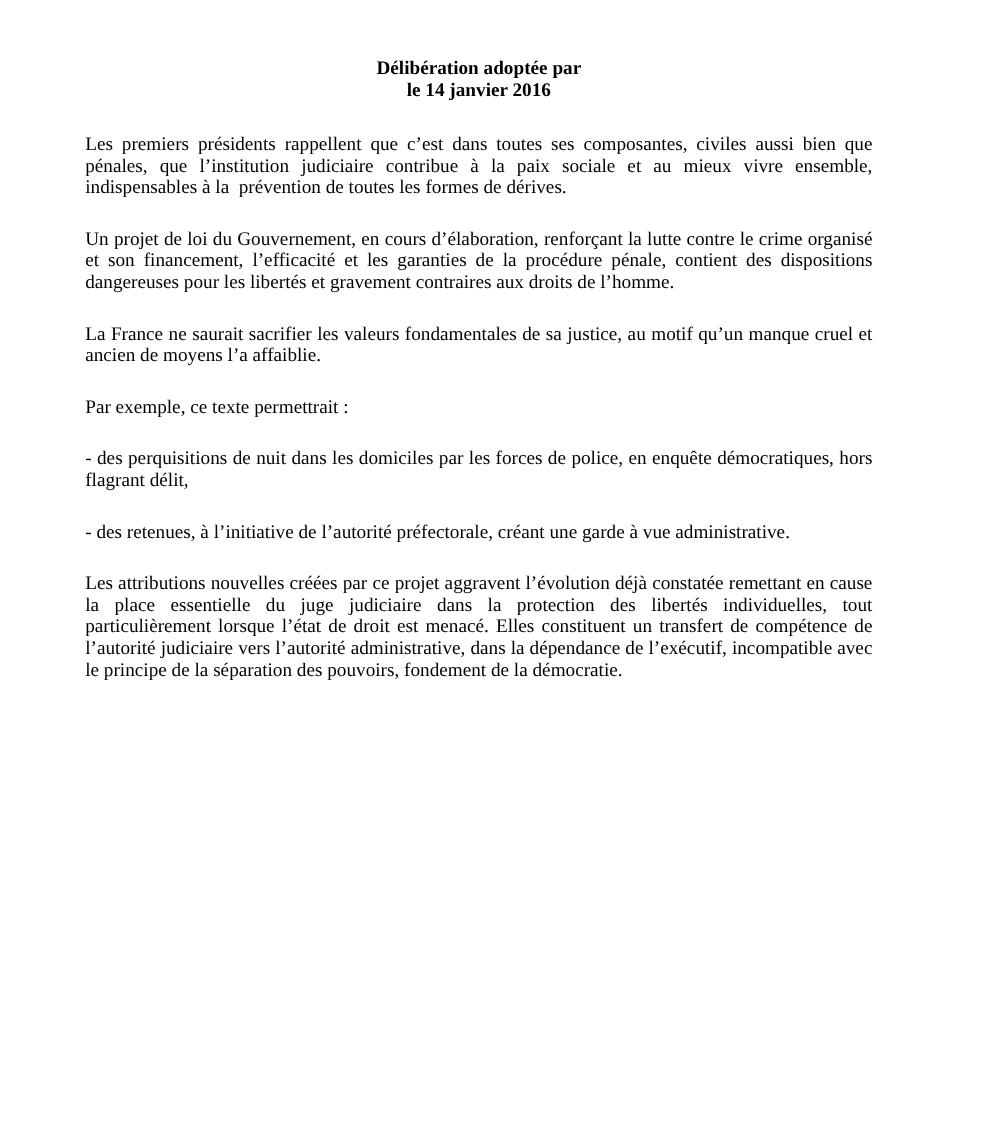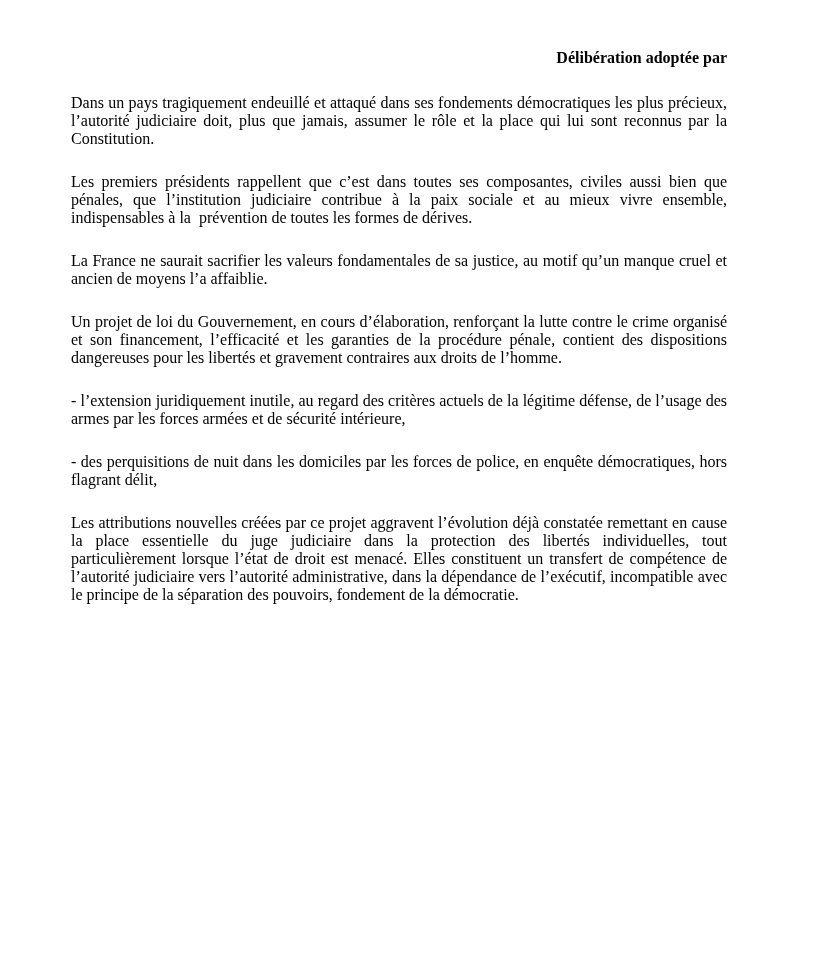--- a/index.html
+++ b/index.html
@@ -19,21 +19,21 @@
     box-sizing: border-box;
     width: 100%;
     height: 100%;
     padding: 49px 92px 0 71px;
     font-family: "Liberation Serif", "DejaVu Serif", serif;
     font-size: 16px;
     line-height: 18px;
   }
   .doc-title {
     font-weight: 700;
-    text-align: right;
+    text-align: center;
     margin: 0 0 27px 0;
   }
   .doc-title div {
     white-space: nowrap;
   }
   .para {
     margin: 0 0 25px 0;
     text-align: justify;
   }
   .para.last {
@@ -41,24 +41,25 @@
   }
 </style>
 </head>
 <body>
 
 <div class="page">
   <div class="content">
 
     <div class="doc-title">
       <div>Délibération adoptée par</div>
+      <div>le 14 janvier 2016</div>
     </div>
 
-    <p class="para">Dans un pays tragiquement endeuillé et attaqué dans ses fondements démocratiques les plus précieux, l’autorité judiciaire doit, plus que jamais, assumer le rôle et la place qui lui sont reconnus par la Constitution.</p>
     <p class="para">Les premiers présidents rappellent que c’est dans toutes ses composantes, civiles aussi bien que pénales, que l’institution judiciaire contribue à la paix sociale et au mieux vivre ensemble, indispensables à la&nbsp; prévention de toutes les formes de dérives.</p>
+    <p class="para">Un projet de loi du Gouvernement, en cours d’élaboration, renforçant la lutte contre le crime organisé et son financement, l’efficacité et les garanties de la procédure pénale, contient des dispositions dangereuses pour les libertés et gravement contraires aux droits de l’homme.</p>
     <p class="para">La France ne saurait sacrifier les valeurs fondamentales de sa justice, au motif qu’un manque cruel et ancien de moyens l’a affaiblie.</p>
-    <p class="para">Un projet de loi du Gouvernement, en cours d’élaboration, renforçant la lutte contre le crime organisé et son financement, l’efficacité et les garanties de la procédure pénale, contient des dispositions dangereuses pour les libertés et gravement contraires aux droits de l’homme.</p>
-    <p class="para">- l’extension juridiquement inutile, au regard des critères actuels de la légitime défense, de l’usage des armes par les forces armées et de sécurité intérieure,</p>
+    <p class="para">Par exemple, ce texte permettrait&nbsp;:</p>
     <p class="para">- des perquisitions de nuit dans les domiciles par les forces de police, en enquête démocratiques, hors flagrant délit,</p>
+    <p class="para">- des retenues, à l’initiative de l’autorité préfectorale, créant une garde à vue administrative.</p>
     <p class="para last">Les attributions nouvelles créées par ce projet aggravent l’évolution déjà constatée remettant en cause la place essentielle du juge judiciaire dans la protection des libertés individuelles, tout particulièrement lorsque l’état de droit est menacé. Elles constituent un transfert de compétence de l’autorité judiciaire vers l’autorité administrative, dans la dépendance de l’exécutif, incompatible avec le principe de la séparation des pouvoirs, fondement de la démocratie.</p>
 
   </div>
 </div>
 
 </body></html>

